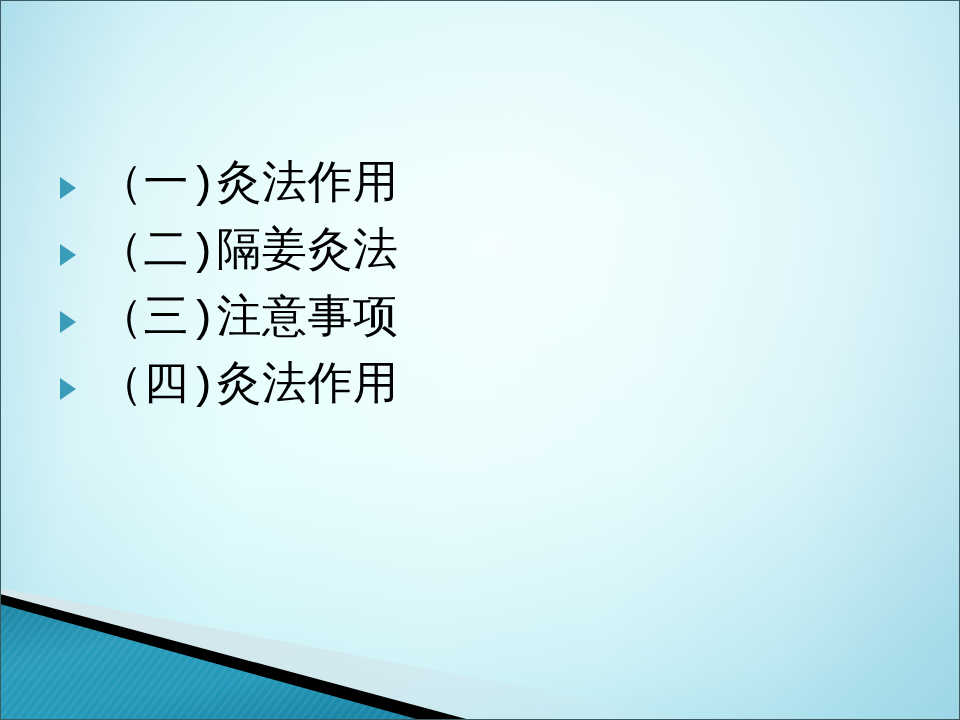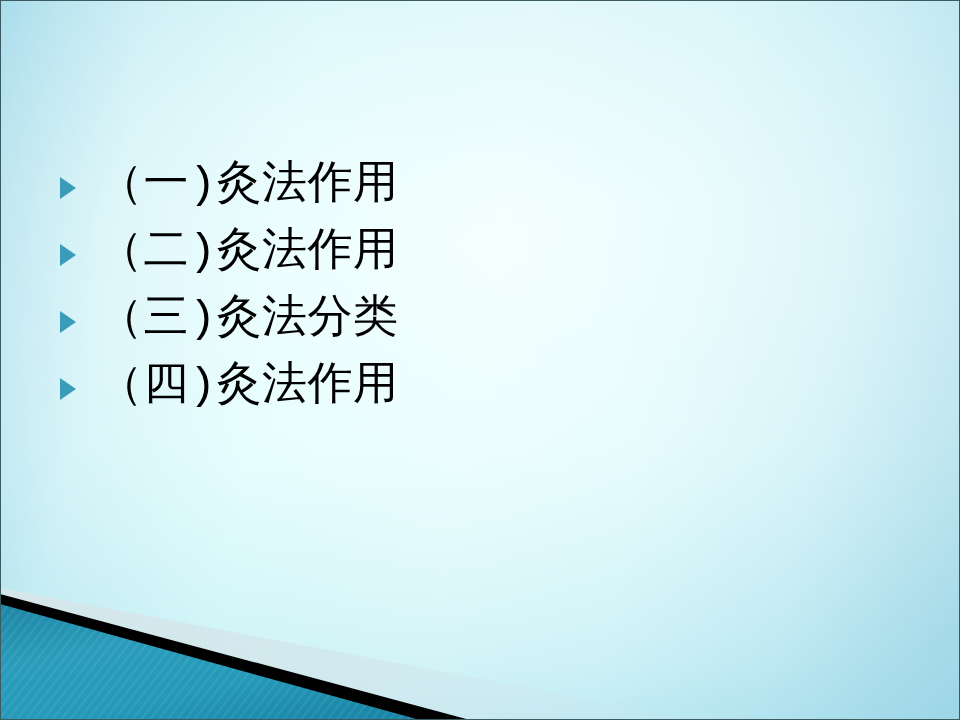--- a/index.html
+++ b/index.html
@@ -151,28 +151,28 @@
       <span class="bullet-marker">
         <span class="tri"></span>
       </span>
       <span class="bullet-text">（一)灸法作用</span>
     </div>
 
     <div class="bullet-row">
       <span class="bullet-marker">
         <span class="tri"></span>
       </span>
-      <span class="bullet-text">（二)灸法作用</span>
+      <span class="bullet-text">（二)隔姜灸法</span>
     </div>
 
     <div class="bullet-row">
       <span class="bullet-marker">
         <span class="tri"></span>
       </span>
-      <span class="bullet-text">（三)灸法分类</span>
+      <span class="bullet-text">（三)注意事项</span>
     </div>
 
     <div class="bullet-row">
       <span class="bullet-marker">
         <span class="tri"></span>
       </span>
       <span class="bullet-text">（四)灸法作用</span>
     </div>
 
   </div>

